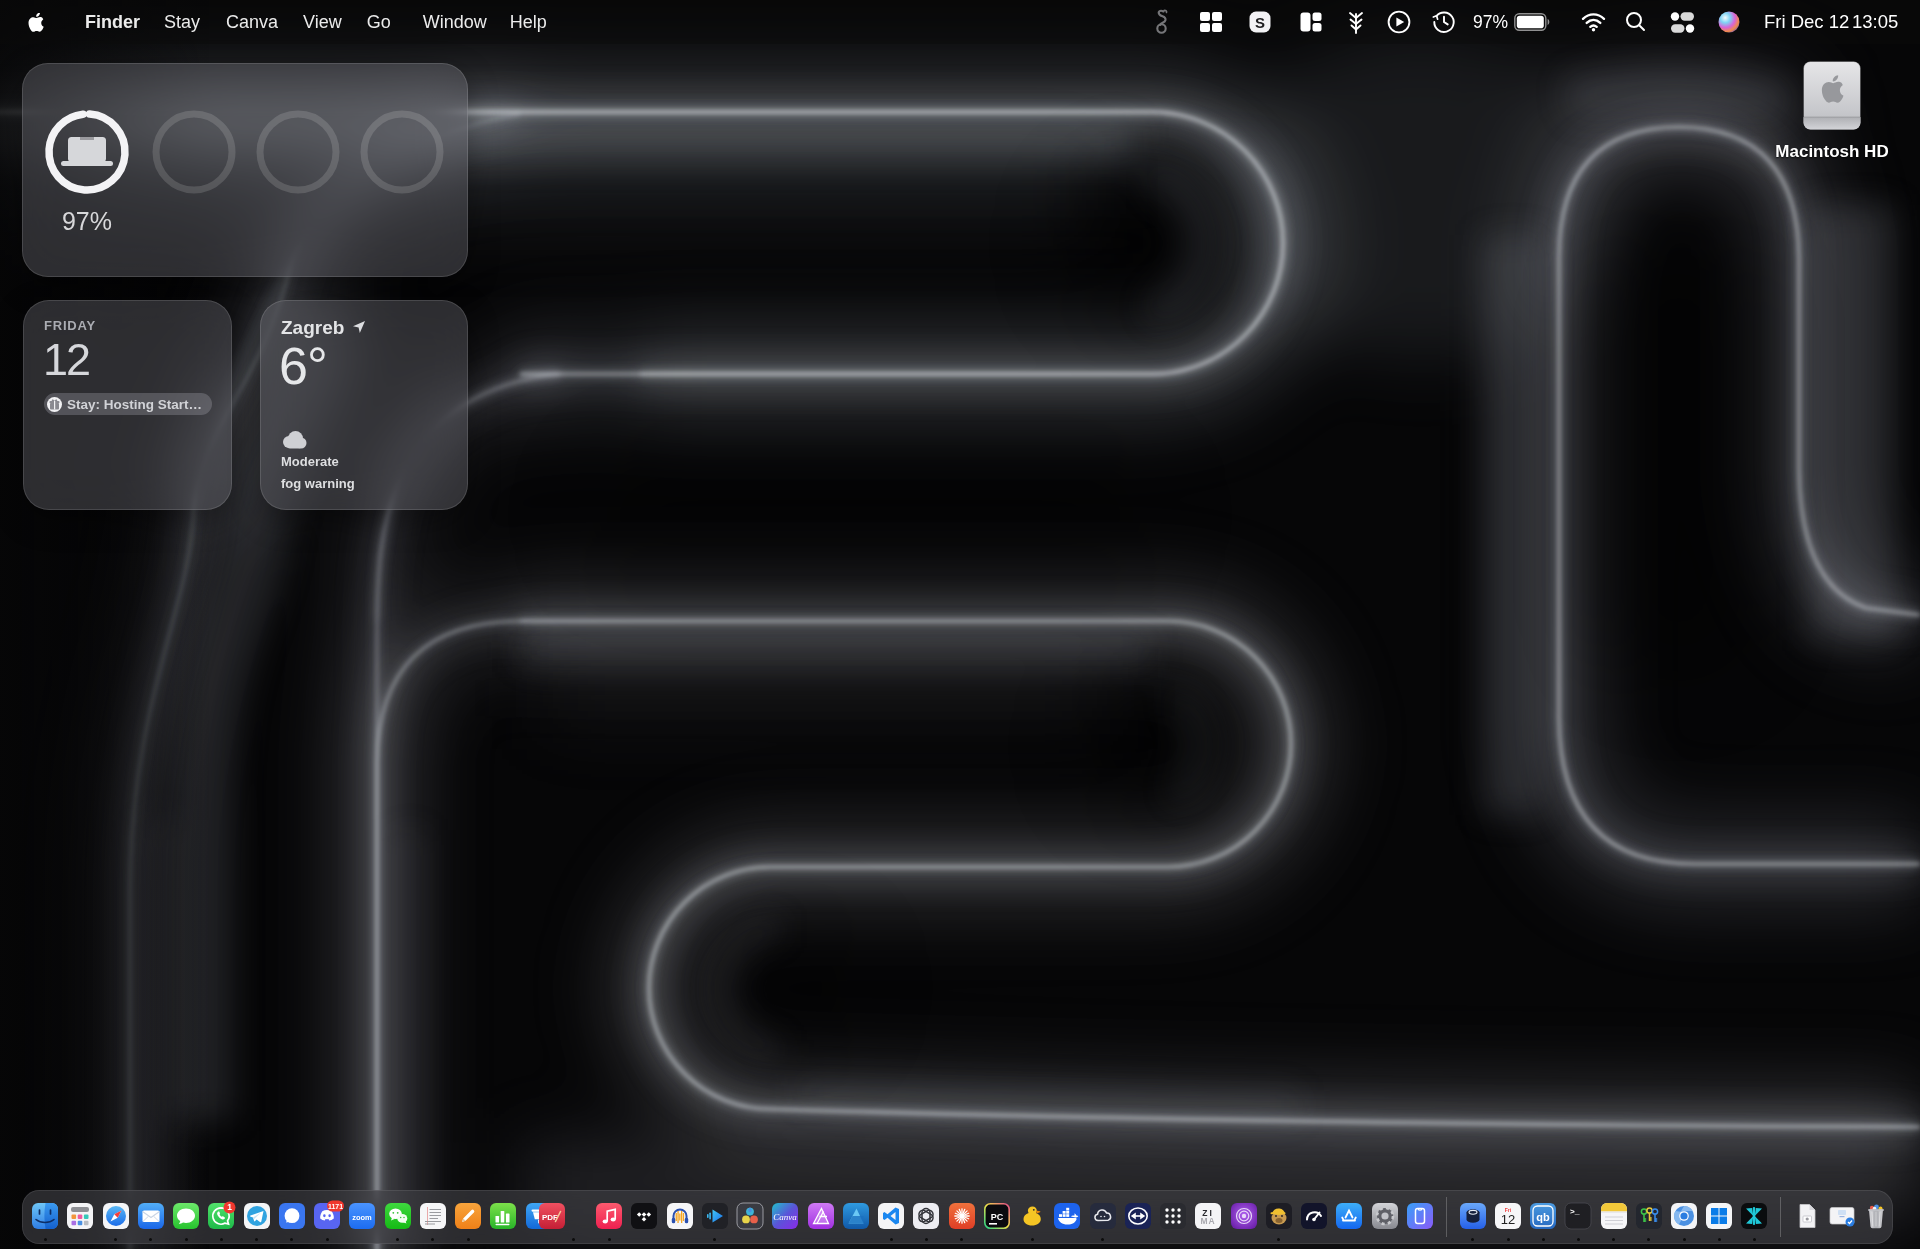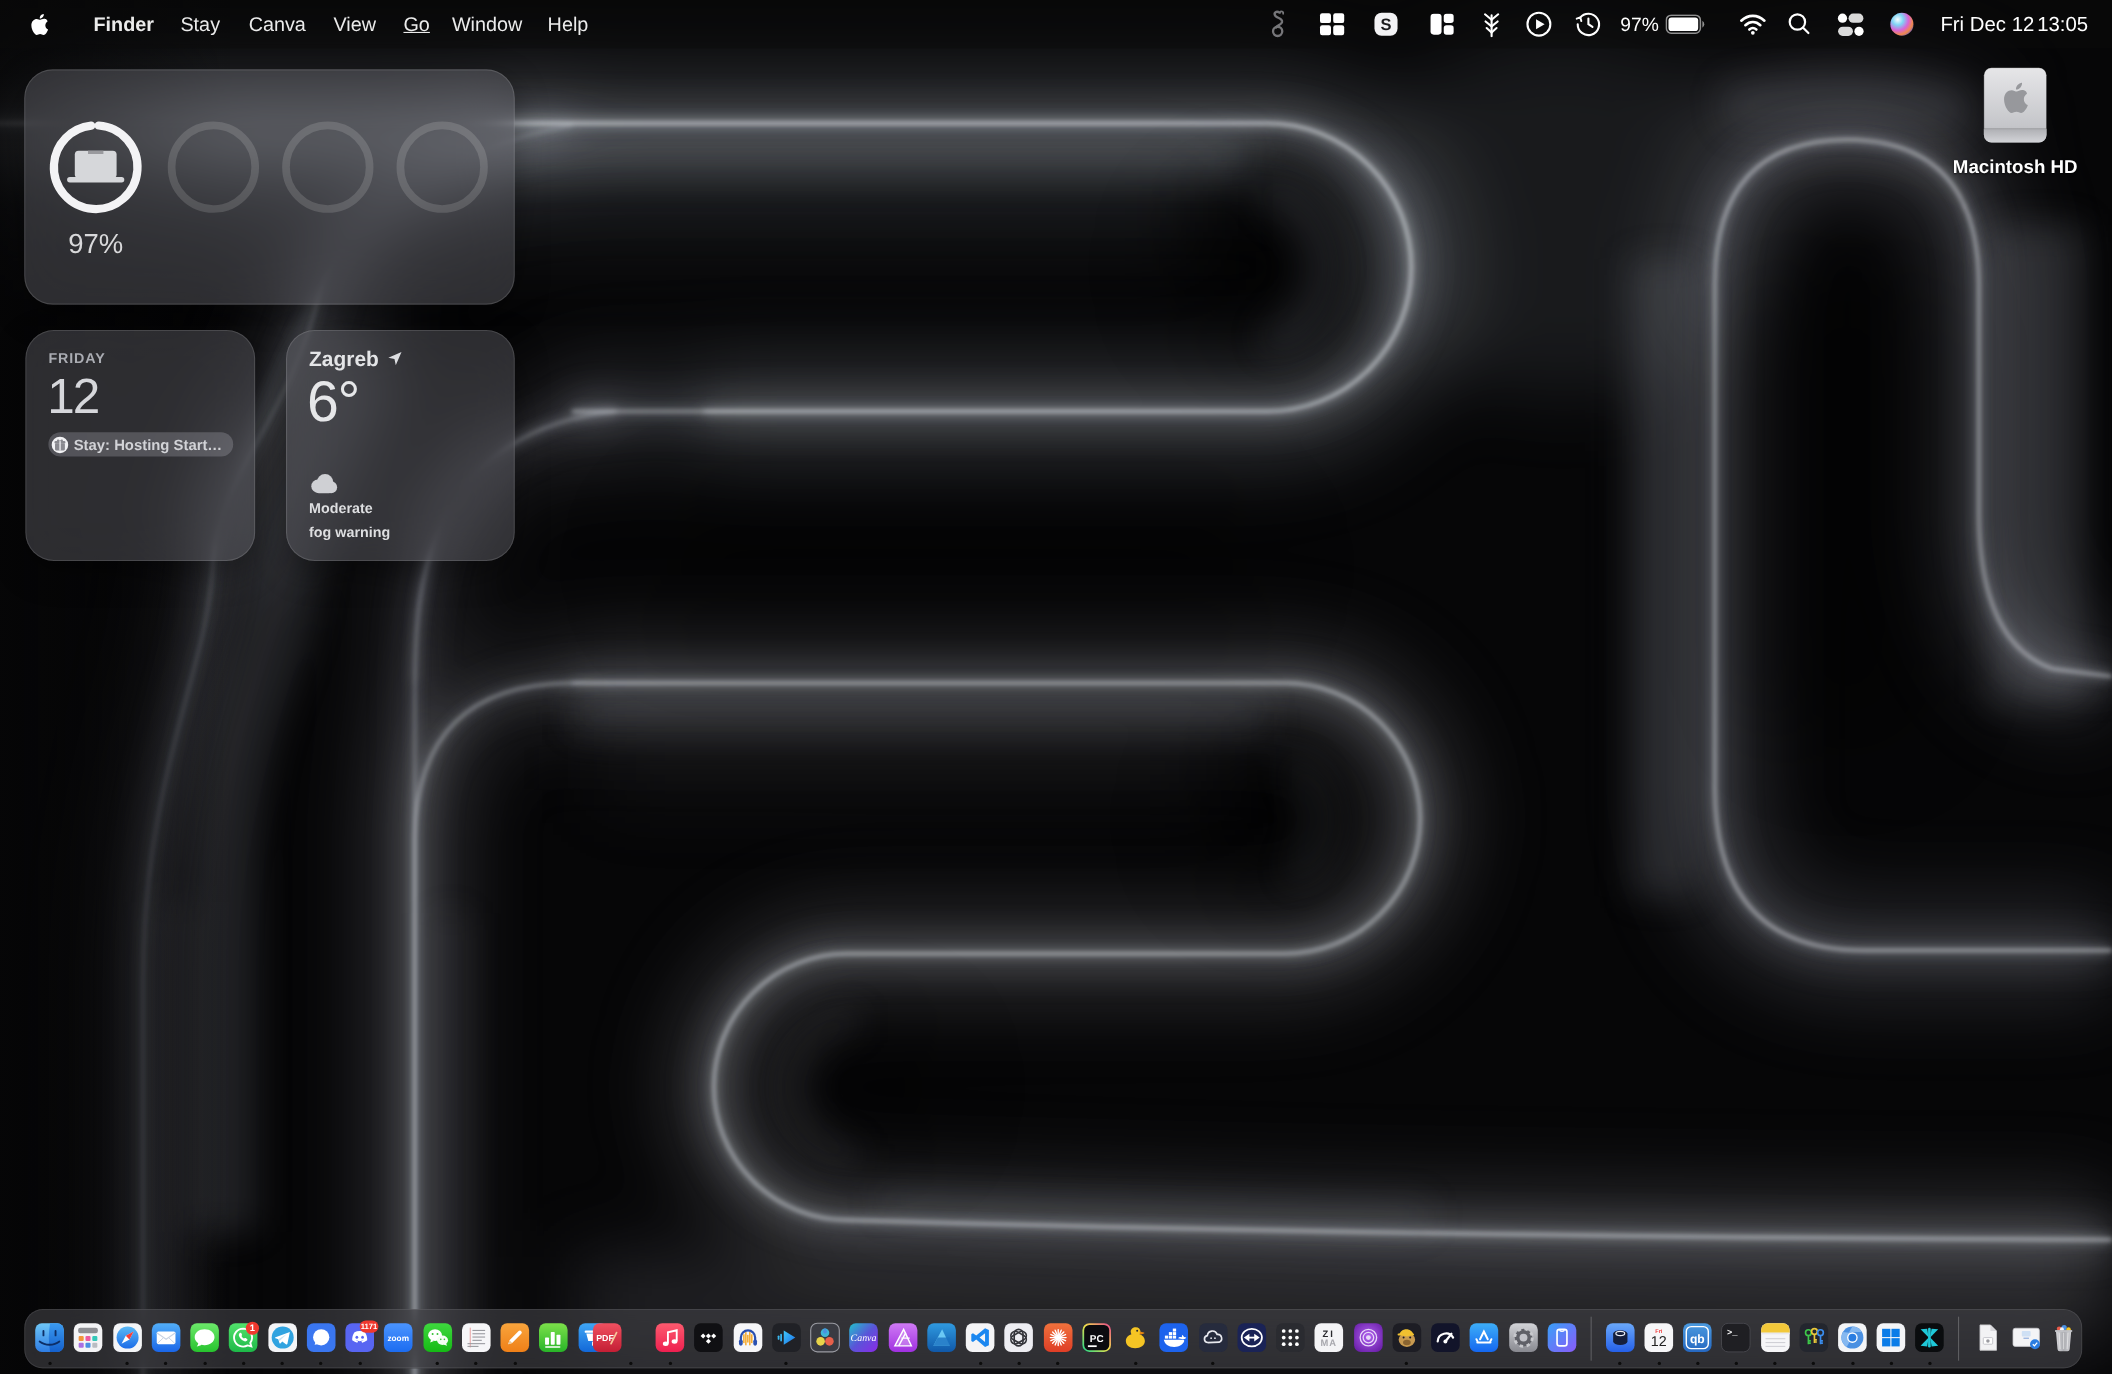--- a/index.html
+++ b/index.html
@@ -121,21 +121,21 @@
 
 <div id="menubar">
   <div class="left" style="padding-left:28px; gap:0; font-size:18px;">
     <svg width="16" height="19" viewBox="0 0 814 1000" style="margin-right:29px;">
           <path fill="#fff" d="M788 341c-6 4-107 61-107 187 0 146 128 198 132 199-1 3-20 70-67 139-42 60-86 121-153 121s-84-39-161-39c-75 0-102 40-163 40s-104-56-153-125C60 782 13 651 13 526c0-200 130-306 258-306 68 0 125 45 168 45 41 0 105-48 183-48 29 0 136 3 166 124zM565 129c31-37 53-88 53-139 0-7-1-14-2-20-50 2-110 34-146 76-28 32-55 83-55 135 0 8 1 16 2 18 3 1 8 2 13 2 45 0 102-30 135-72z"></path>
         </svg>
     <span class="mi" style="font-weight:bold;margin-right:24px;margin-left:12px;">Finder</span>
     <span class="mi" style="margin-right:26px;">Stay</span>
     <span class="mi" style="margin-right:25px;">Canva</span>
     <span class="mi" style="margin-right:25px;">View</span>
-    <span class="mi" style="margin-right:20px;text-decoration:underline;">Go</span>
+    <span class="mi" style="margin-right:32px;">Go</span>
     <span class="mi" style="margin-right:23px;">Window</span>
     <span class="mi">Help</span>
   </div>
   <div id="mright">
     <svg style="position:absolute;left:1152px;top:8px;opacity:0.62;" width="22" height="28" viewBox="0 0 22 28">
       <path d="M11.5 3.5 C8 1.5 5.5 4 7.5 6.5 C9.5 9 14 8 13.5 12 C13 15 9 14.5 8 17" stroke="#b9b9bd" stroke-width="2.1" fill="none" stroke-linecap="round"></path>
       <circle cx="9.5" cy="20.5" r="4.2" stroke="#b9b9bd" stroke-width="2.1" fill="none"></circle>
       <path d="M12 2.5 C13.5 2 15 3 14.5 4.5" stroke="#b9b9bd" stroke-width="1.6" fill="none" stroke-linecap="round"></path>
     </svg>
     <svg style="position:absolute;left:1199px;top:11px;" width="24" height="22" viewBox="0 0 24 22">

